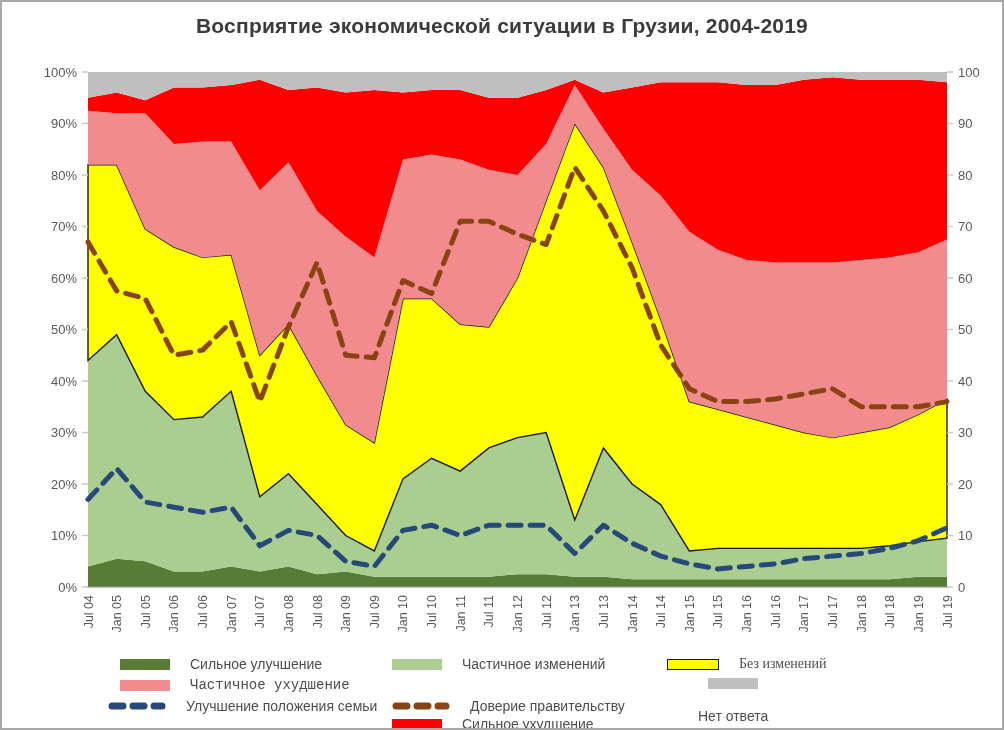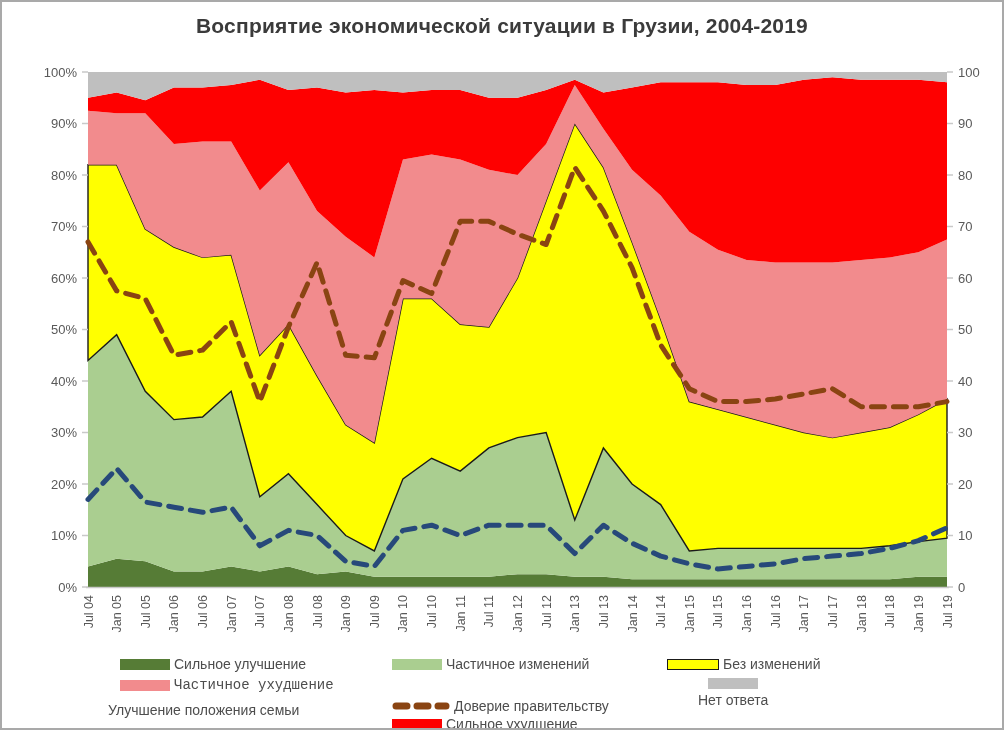--- a/index.html
+++ b/index.html
@@ -12,21 +12,21 @@
     overflow:hidden;
   }
   .chart-title{
     position:absolute;top:12px;left:0;width:100%;
     text-align:center;
     font-size:21px;font-weight:bold;color:#3b3b3b;
     margin:0;letter-spacing:0.2px;
   }
   svg text{font-family:"Liberation Sans","DejaVu Sans",sans-serif;}
   .legend-item{
-    position:absolute;display:flex;align-items:center;gap:4px;height:14px;text-align:center;
+    position:absolute;display:flex;align-items:center;gap:20px;height:14px;text-align:center;
   }
   .legend-label{font-size:14px;color:#4d4d4d;white-space:nowrap;line-height:14px;}
   .sw-area{width:50px;height:11px;flex:0 0 auto;}
 </style>
 </head>
 <body>
 
 <div class="frame">
   <h1 class="chart-title">Восприятие экономической ситуации в Грузии, 2004-2019</h1>
   <svg id="plot" width="1000" height="726" viewBox="0 0 1000 726">
@@ -117,37 +117,37 @@
     </svg>
   <div id="legend">
       <div class="legend-item" style="left: 118px; top: 655px;">
         <div class="sw-area" style="background: rgb(86, 124, 54);"></div>
         <span class="legend-label">Сильное улучшение</span>
       </div>
       <div class="legend-item" style="left: 390px; top: 655px;">
         <div class="sw-area" style="background: rgb(170, 206, 144);"></div>
         <span class="legend-label">Частичное изменений</span>
       </div>
-      <div class="legend-item" style="left: 665px; top: 655px;">
+      <div class="legend-item" style="left: 665px; top: 655px; font-family: Liberation Serif, serif;">
         <div class="sw-area" style="background: rgb(255, 255, 0); border: 1.5px solid rgb(26, 26, 26); height: 9px;"></div>
         <span class="legend-label">Без изменений</span>
       </div>
       <div class="legend-item" style="left: 118px; top: 676px; font-family: Liberation Mono, monospace;">
         <div class="sw-area" style="background: rgb(242, 139, 141);"></div>
         <span class="legend-label">Частичное ухудшение</span>
       </div>
       <div class="legend-item" style="left: 390px; top: 676px; margin-top: 39px;">
         <div class="sw-area" style="background: rgb(254, 0, 0);"></div>
         <span class="legend-label">Сильное ухудшение</span>
       </div>
       <div class="legend-item" style="left: 696px; top: 676px; flex-direction: column;">
         <div class="sw-area" style="background: rgb(191, 191, 191);"></div>
         <span class="legend-label">Нет ответа</span>
       </div>
-      <div class="legend-item" style="left: 106px; top: 697px; flex-direction: column;">
+      <div class="legend-item" style="left: 106px; top: 697px;">
         <svg width="58" height="12">
           <line x1="4" y1="6" x2="54" y2="6" stroke="#27497A" stroke-width="7" stroke-dasharray="11 10" stroke-linecap="round"></line>
         </svg>
         <span class="legend-label">Улучшение положения семьи</span>
       </div>
       <div class="legend-item" style="left: 390px; top: 697px;">
         <svg width="58" height="12">
           <line x1="4" y1="6" x2="54" y2="6" stroke="#8A4412" stroke-width="7" stroke-dasharray="11 10" stroke-linecap="round"></line>
         </svg>
         <span class="legend-label">Доверие правительству</span>

